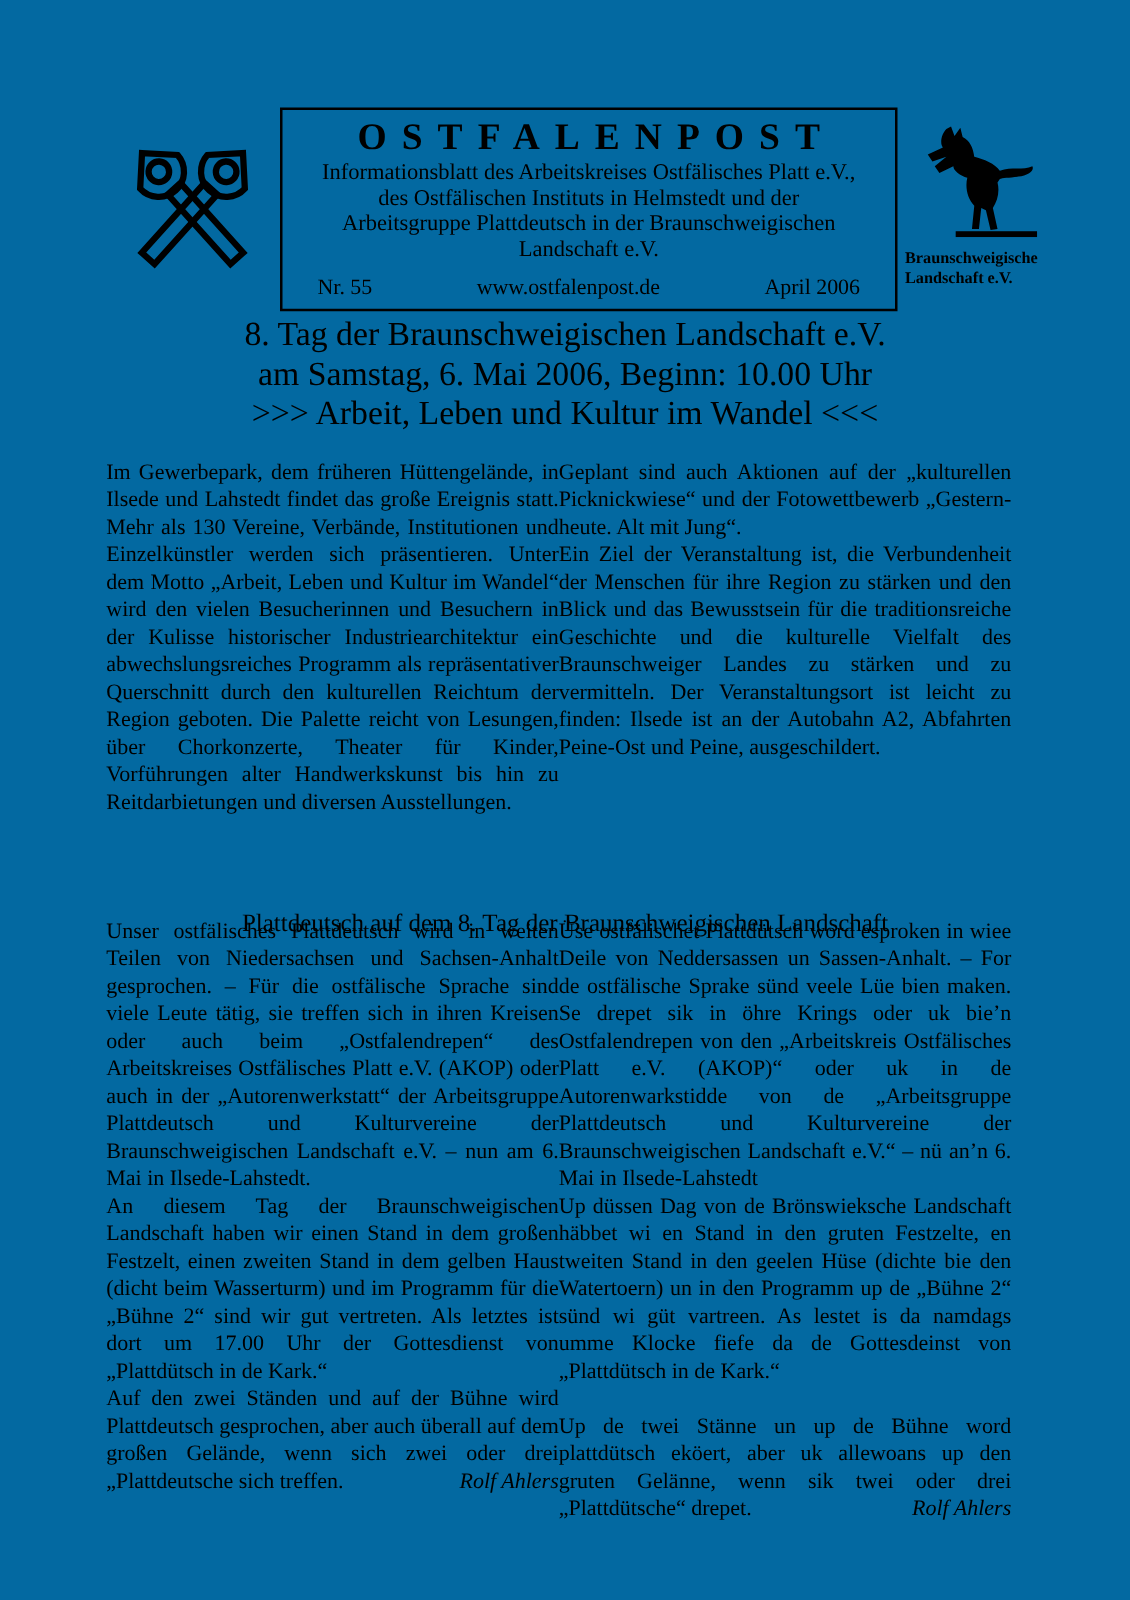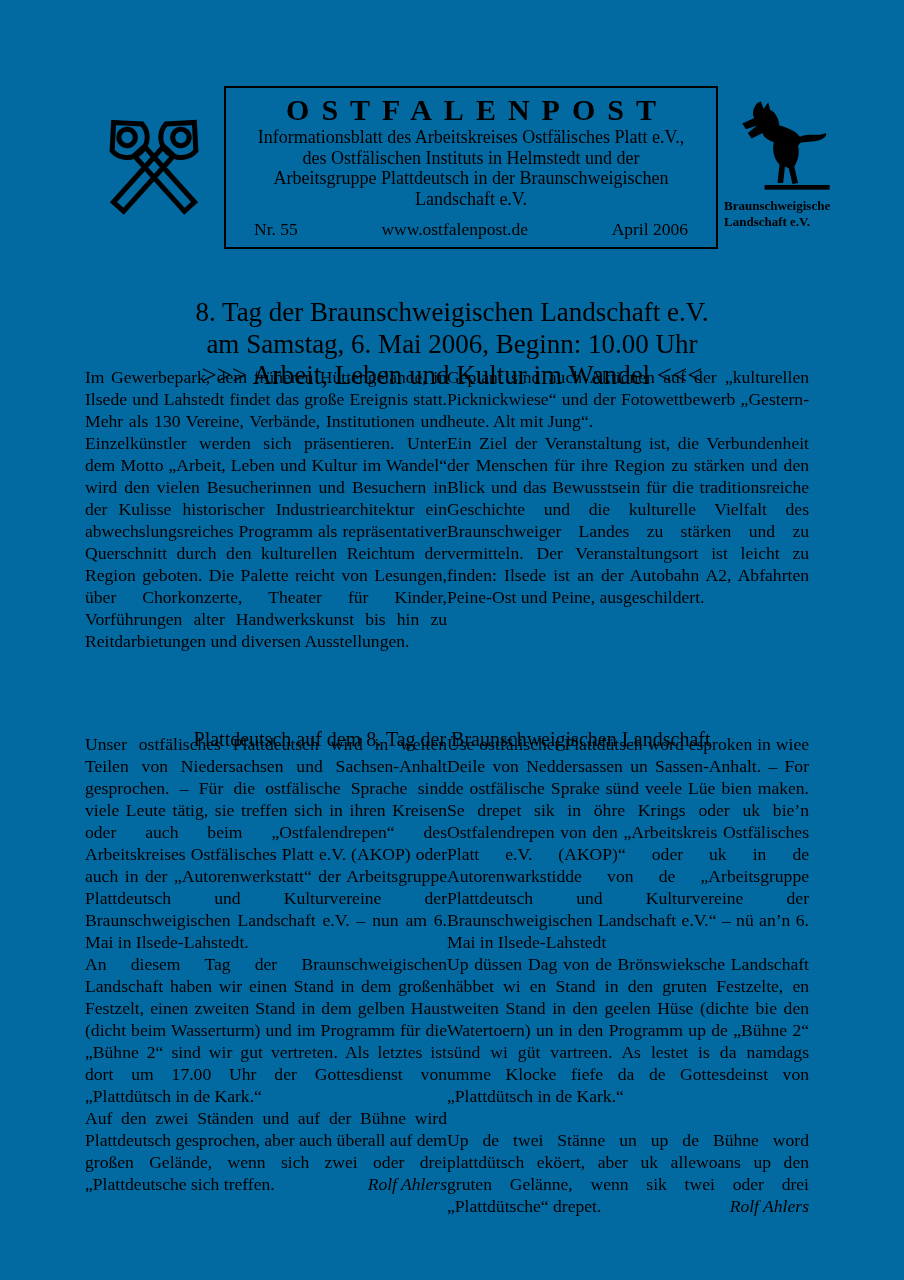--- a/index.html
+++ b/index.html
@@ -69,21 +69,20 @@
     margin-left: 2px;
   }
 
   
   .headline {
     position: absolute;
     left: 0; right: 0; top: 252px;
     text-align: center;
     font-size: 27px;
     line-height: 31.5px;
-    margin-top: 45px;
   }
 
   
   .cols {
     position: absolute;
     left: 85px;
     width: 736px;
     display: flex;
     gap: 0;
   }

